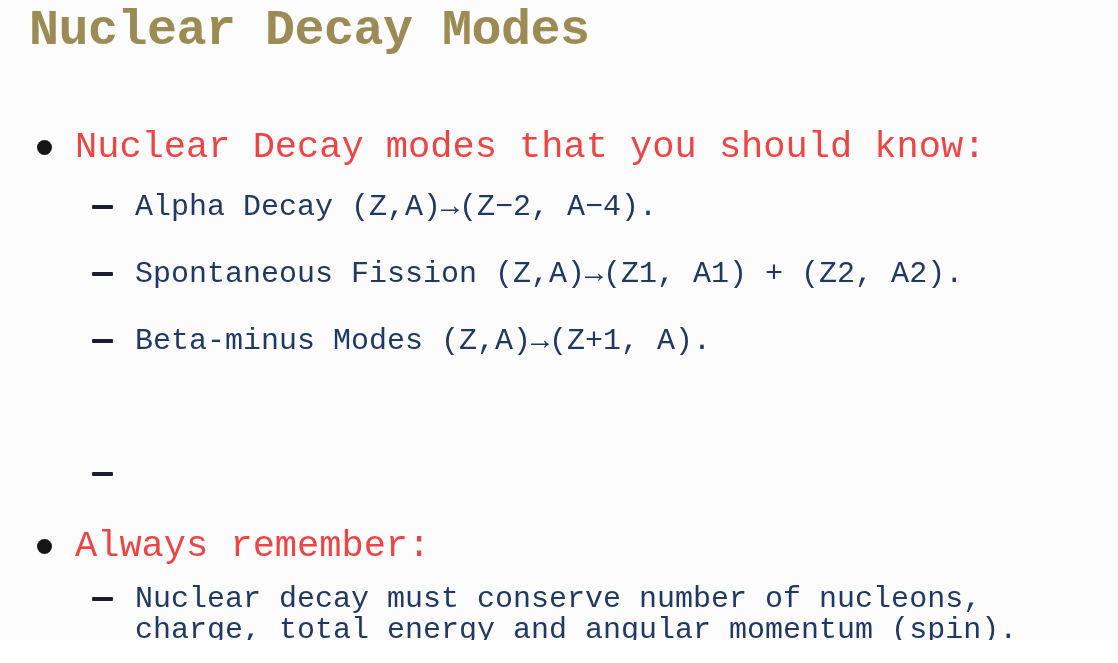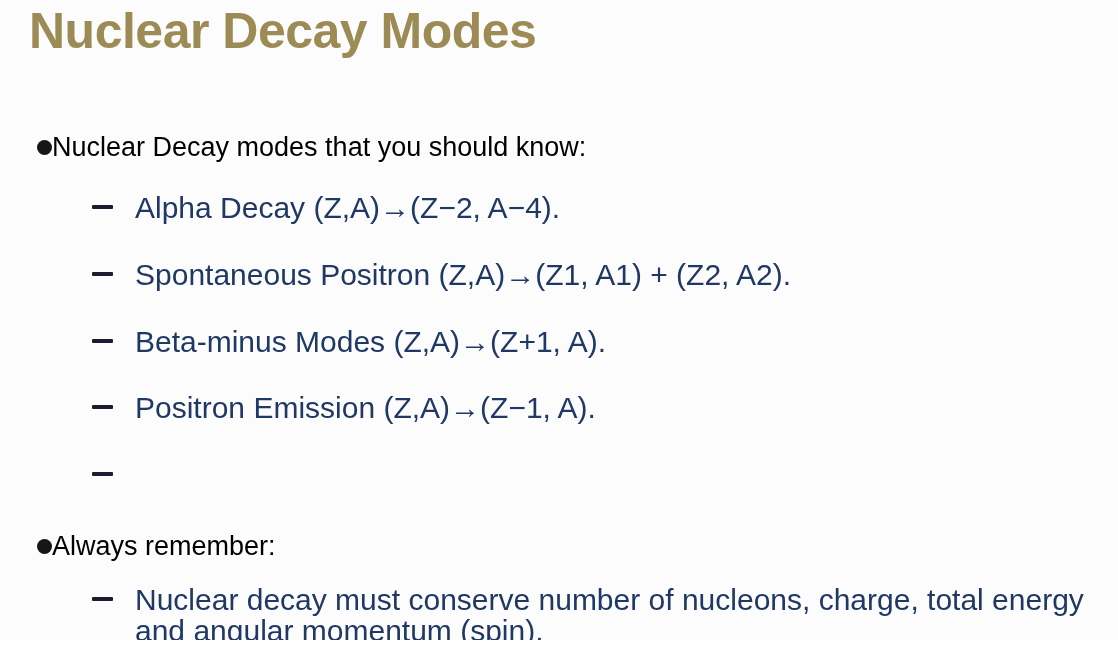--- a/index.html
+++ b/index.html
@@ -6,43 +6,43 @@
     margin: 0;
     padding: 0;
     background: #ffffff;
   }
   .slide {
     position: relative;
     width: 1118px;
     height: 640px;
     background: #fcfcfc;
     overflow: hidden;
-    font-family: Liberation Sans, sans-serif;
+    font-family: Liberation Mono, monospace;
   }
   .slide-title {
     position: absolute;
     left: 29px;
     top: 0px;
     font-size: 50px;
     line-height: 62px;
     font-weight: bold;
     color: #9c8b55;
     letter-spacing: -0.5px;
     white-space: nowrap;
   }
   .row {
     position: absolute;
     left: 0;
     right: 0;
   }
   .row.l1 {
-    padding-left: 52px;
-    font-size: 27px;
+    padding-left: 75px;
+    font-size: 37px;
     line-height: 40px;
-    color: #000000;
+    color: #ef4444;
   }
   .row.l2 {
     padding-left: 135px;
     font-size: 30px;
     line-height: 31px;
     color: #1f3864;
   }
   .dot {
     position: absolute;
     left: 37px;
@@ -79,32 +79,28 @@
     <span class="txt">Nuclear Decay modes that you should know:</span>
   </div>
 
   <div class="row l2" style="top:192px">
     <span class="dash"></span>
     <span class="txt">Alpha Decay (Z,A)→(Z−2, A−4).</span>
   </div>
 
   <div class="row l2" style="top:259px">
     <span class="dash"></span>
-    <span class="txt">Spontaneous Positron (Z,A)→(Z1, A1) + (Z2, A2).</span>
+    <span class="txt">Spontaneous Fission (Z,A)→(Z1, A1) + (Z2, A2).</span>
   </div>
 
   <div class="row l2" style="top:326px">
     <span class="dash"></span>
     <span class="txt">Beta-minus Modes (Z,A)→(Z+1, A).</span>
   </div>
 
-  <div class="row l2" style="top:392px">
-    <span class="dash"></span>
-    <span class="txt">Positron Emission (Z,A)→(Z−1, A).</span>
-  </div>
 
   <div class="row l2" style="top:459px">
     <span class="dash"></span>
   </div>
 
   <div class="row l1" style="top:526px">
     <span class="dot"></span>
     <span class="txt">Always remember:</span>
   </div>
 

